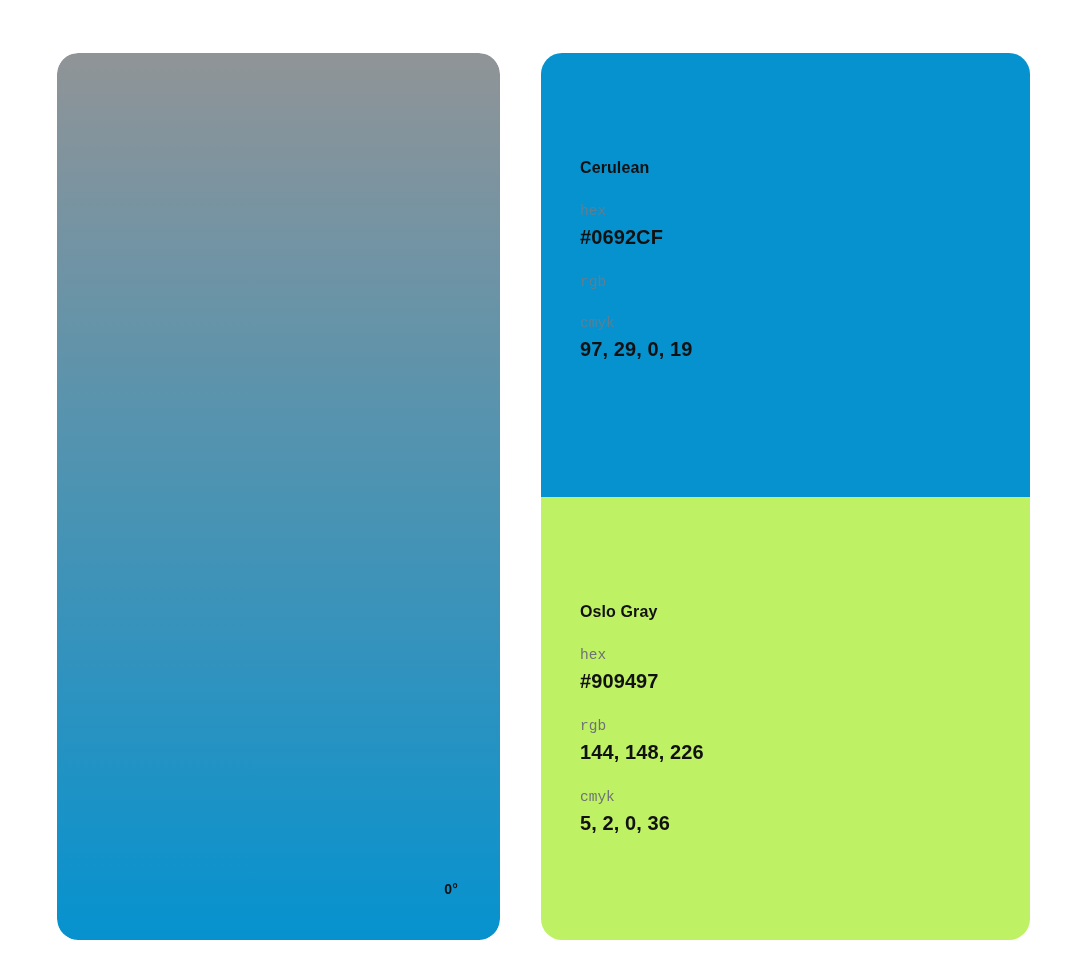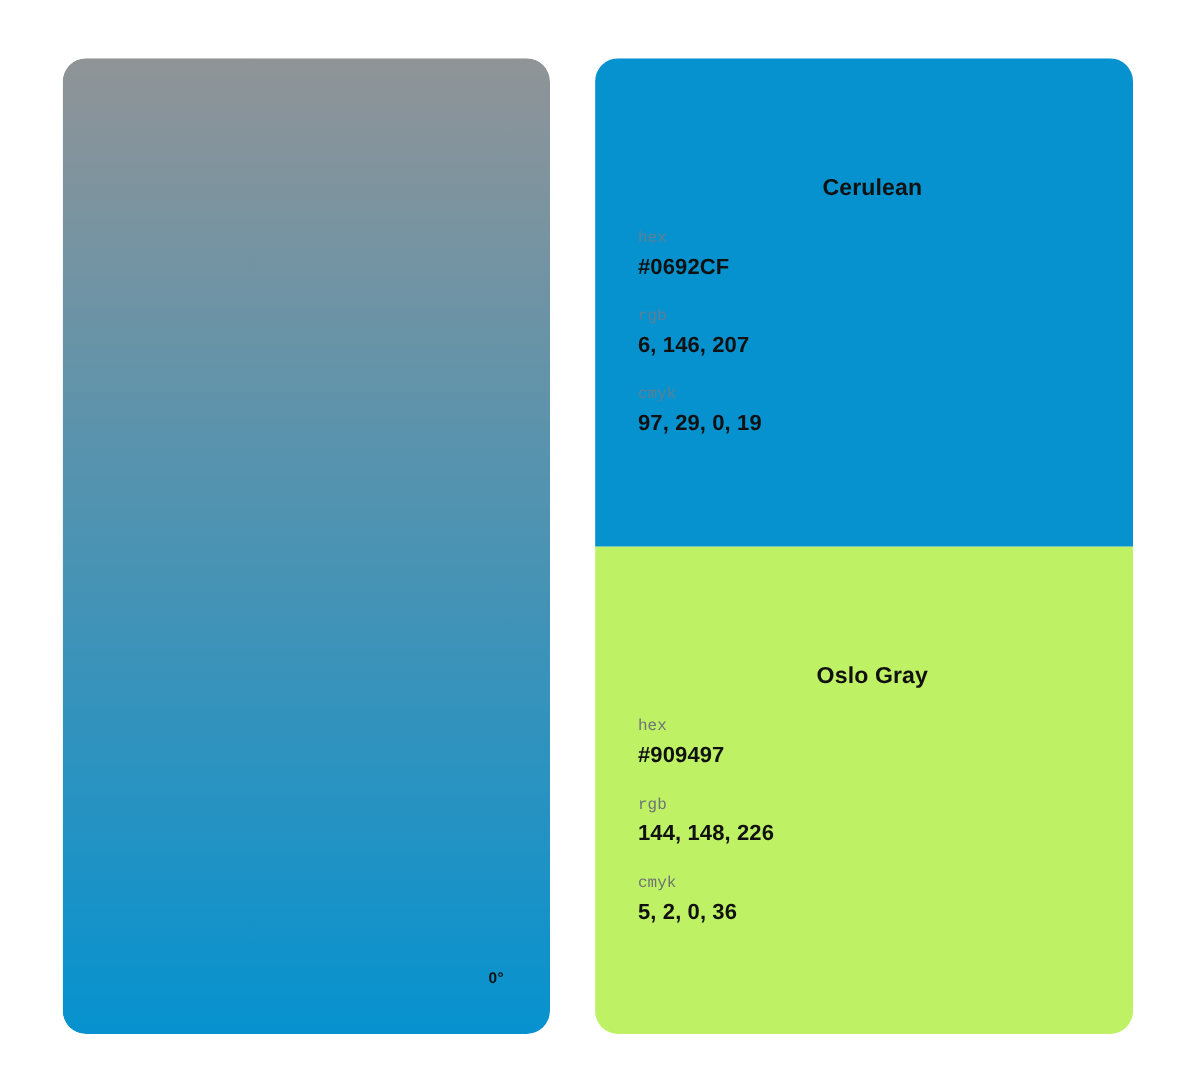--- a/index.html
+++ b/index.html
@@ -68,27 +68,26 @@
     flex: 0 0 50%;
     height: 50%;
   }
   .swatch-inner {
     position: absolute;
     left: 39px;
     top: 105px;
     right: 24px;
   }
   .swatch-name {
-    font-size: 21px;
+    font-size: 16px;
     font-weight: 700;
     color: #111111;
     line-height: 1.2;
     margin: 0 0 24px 0;
     letter-spacing: 0.1px;
-    text-align: center;
   }
   .field {
     margin-bottom: 20px;
   }
   .field:last-child {
     margin-bottom: 0;
   }
   .field-label {
     font-size: 14.5px;
     font-weight: 400;
@@ -120,21 +119,20 @@
       <div class="swatch-inner">
         <div class="swatch-name">Cerulean</div>
 
         <div class="field">
           <div class="field-label" style="color: rgb(94, 127, 147);">hex</div>
           <div class="field-value">#0692CF</div>
         </div>
 
         <div class="field">
           <div class="field-label" style="color: rgb(94, 127, 147);">rgb</div>
-          <div class="field-value">6, 146, 207</div>
         </div>
 
         <div class="field">
           <div class="field-label" style="color: rgb(94, 127, 147);">cmyk</div>
           <div class="field-value">97, 29, 0, 19</div>
         </div>
       </div>
     </div>
 
     <div class="swatch" style="background: #bef264;">

